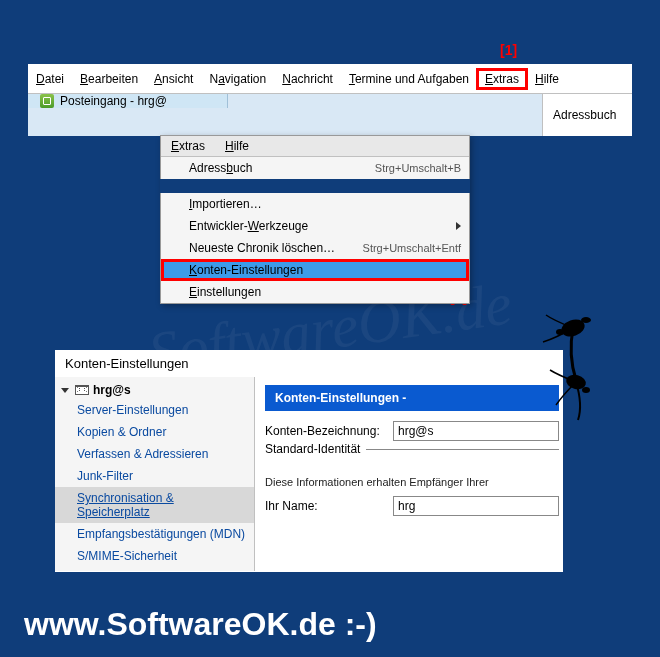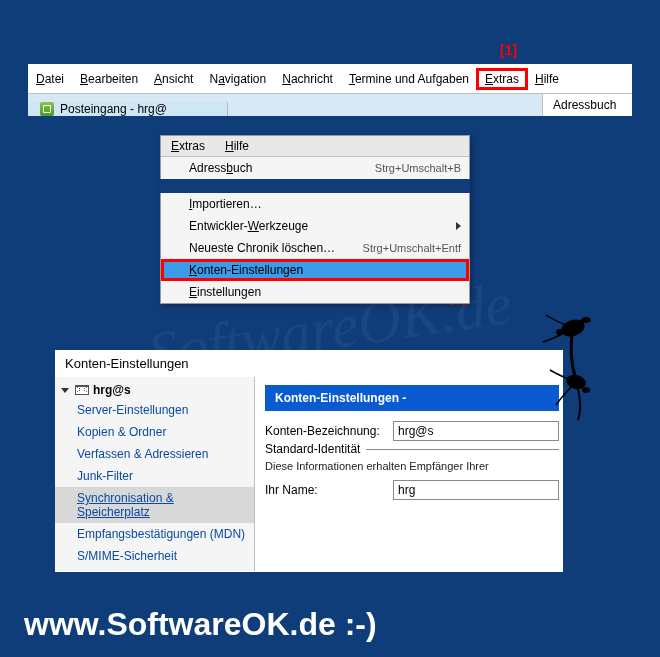--- a/index.html
+++ b/index.html
@@ -33,21 +33,21 @@
   .menubar {
     display: flex; background: #fff; height: 30px; align-items: center;
     border-bottom: 1px solid #c0c0c0;
   }
   .menubar .menuitem { padding: 3px 8px; cursor: default; white-space: nowrap; }
   .menubar .menuitem u { text-decoration: underline; }
   .menubar .menuitem.highlighted {
     outline: 3px solid #ff0000; outline-offset: -2px;
   }
   .tabbar {
-    display: flex; background: #d9e8f5; height: 22px; align-items: flex-end;
+    display: flex; background: #d9e8f5; height: 42px; align-items: flex-start;
     position: relative;
   }
   .tab {
     display: flex; align-items: center; gap: 6px;
     padding: 0 12px; background: #cfe6f5; border-right: 1px solid #a0c0d8;
     min-width: 200px;
   }
   .tab .mail-icon {
     width: 14px; height: 14px; display: inline-block;
     background: linear-gradient(#8bc24a, #4a9b2a); border-radius: 2px;
@@ -139,21 +139,21 @@
     font-family: inherit;
   }
   .fieldset {
     border-top: 1px solid #888; padding-top: 6px; margin-top: 4px;
     position: relative;
   }
   .fieldset .legend {
     position: absolute; top: -8px; left: 0; background: #fff;
     font-weight: normal; padding-right: 6px;
   }
-  .fieldset .desc { font-size: 11px; margin-bottom: 8px; margin-top: 4px; color: #222; }
+  .fieldset .desc { font-size: 11px; margin-bottom: 8px; margin-top: 20px; color: #222; }
   
   .footer-text {
     position: absolute; left: 24px; bottom: 14px;
     color: #fff; font-size: 32px; font-weight: bold;
     font-family: Arial, sans-serif;
   }
   
   .splat {
     position: absolute; right: 52px; top: 310px; width: 80px; height: 120px;
     color: #000; pointer-events: none;

